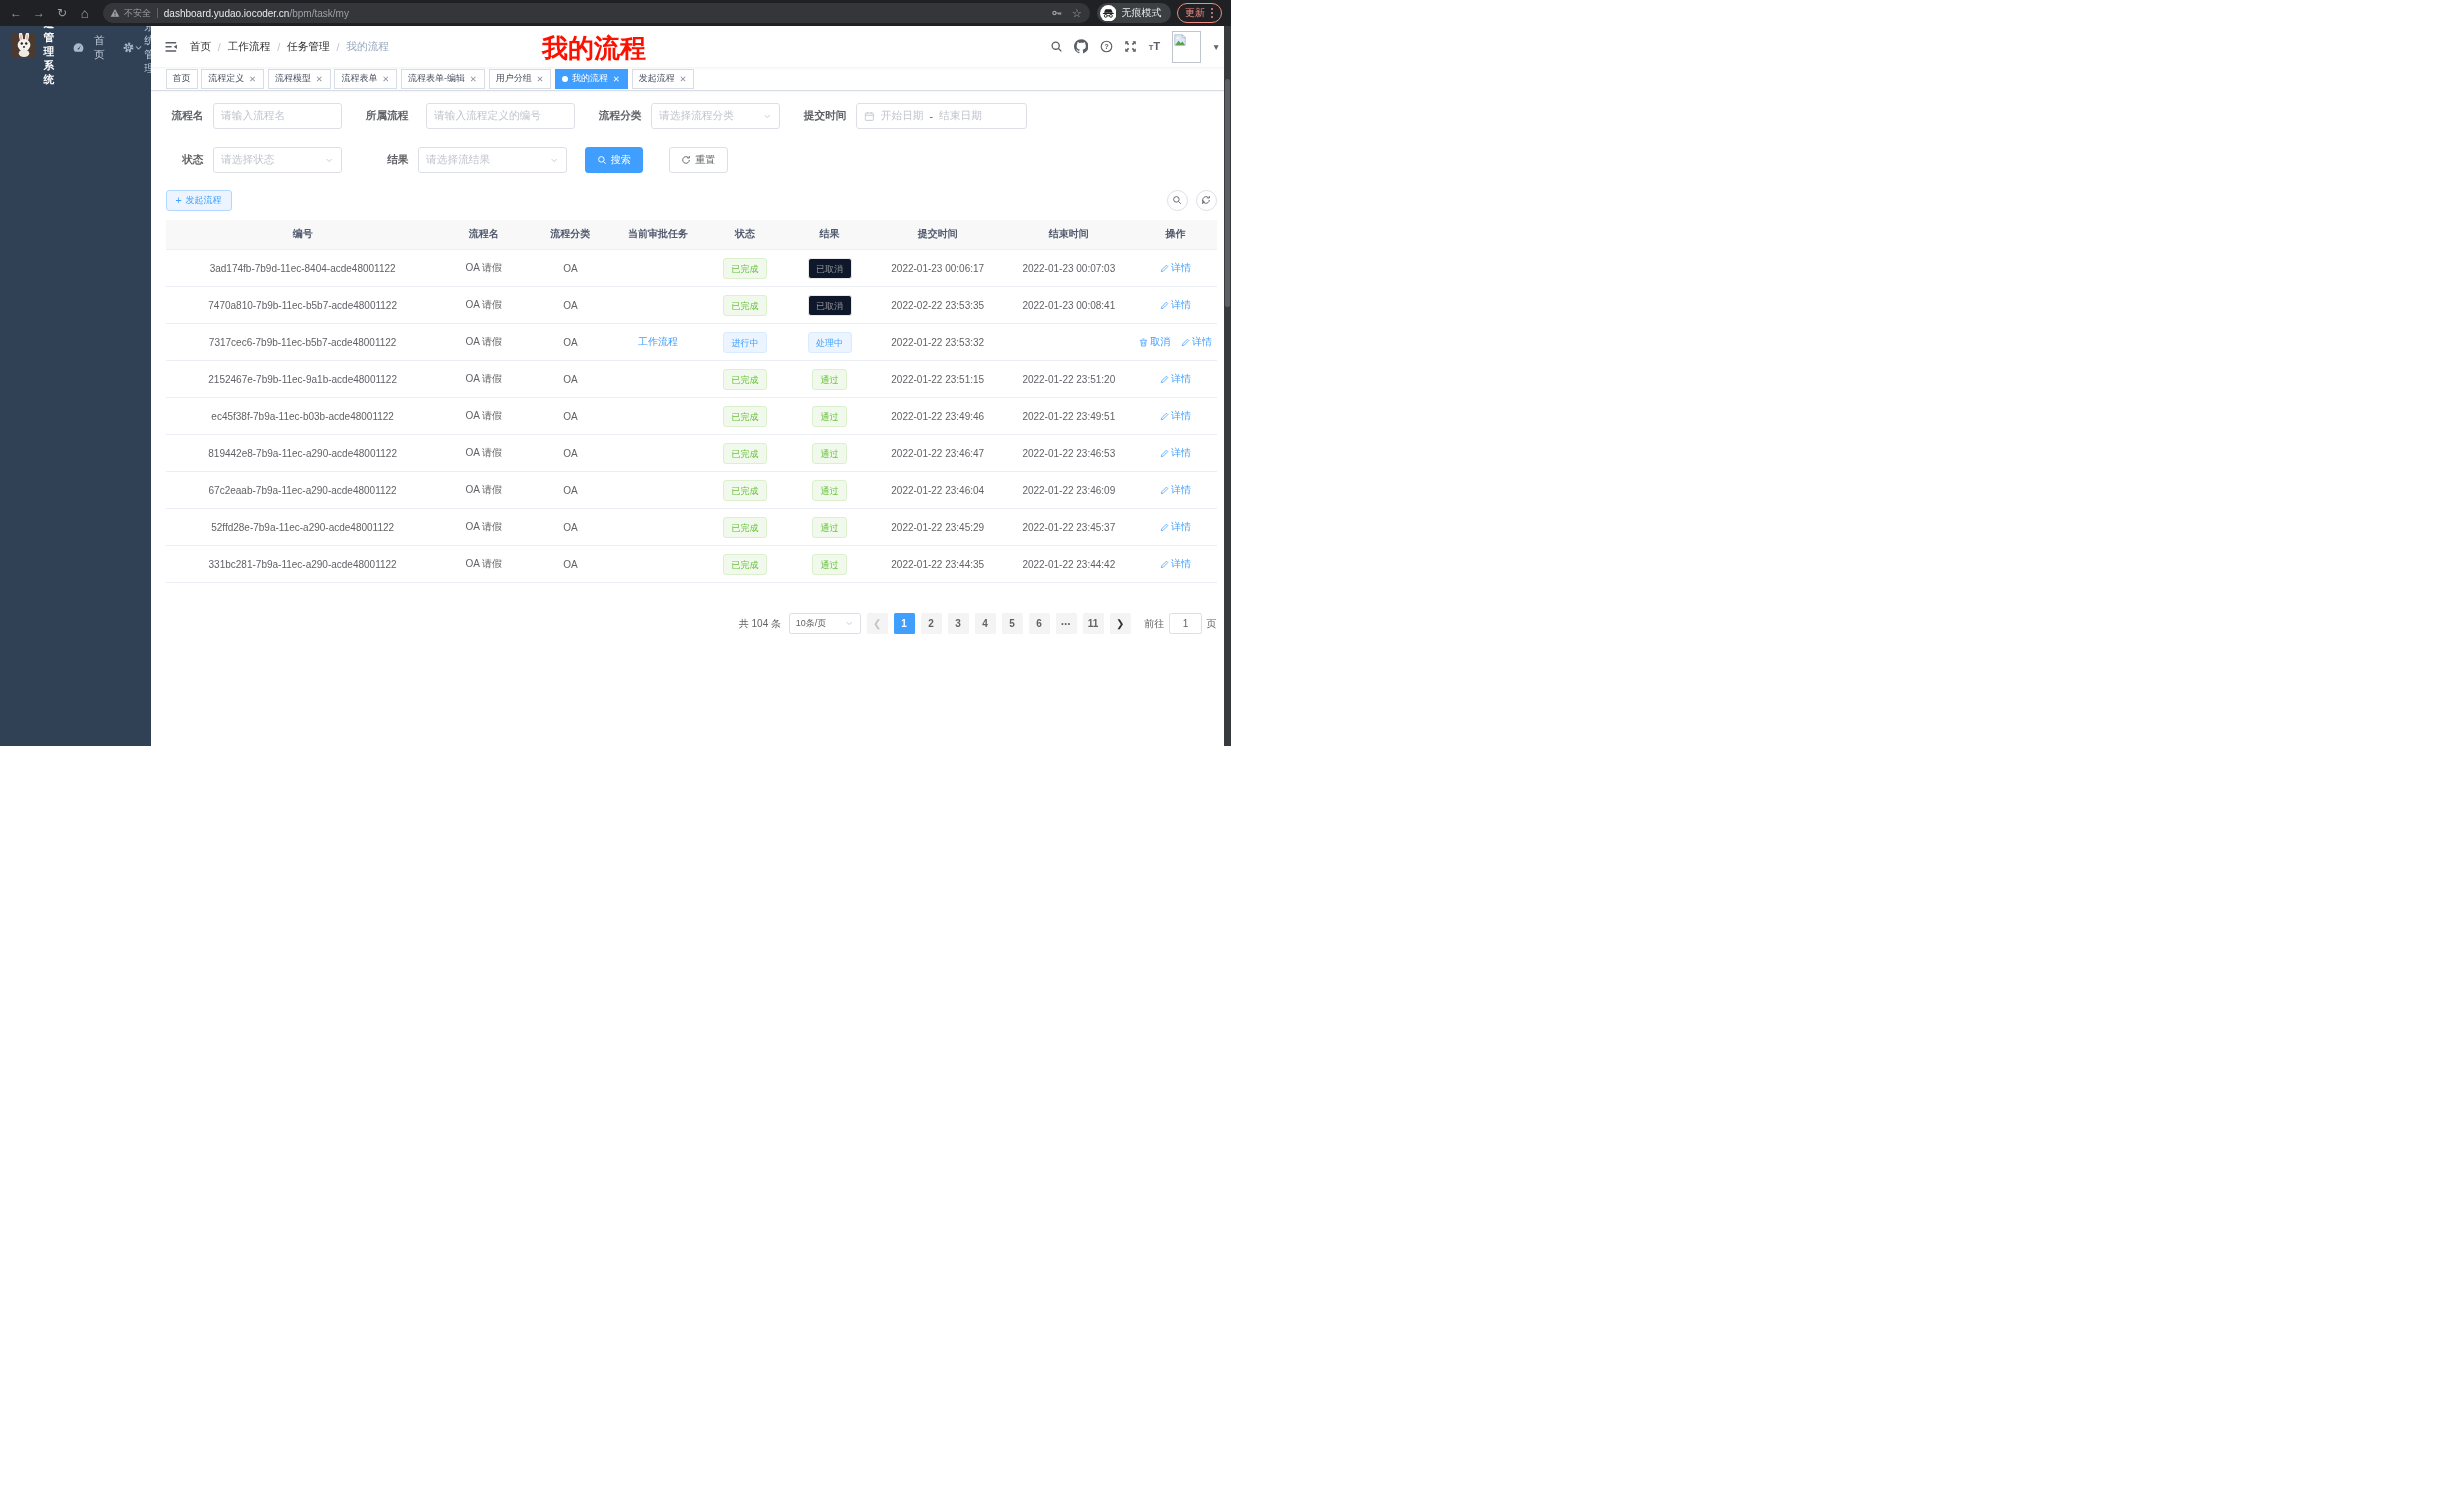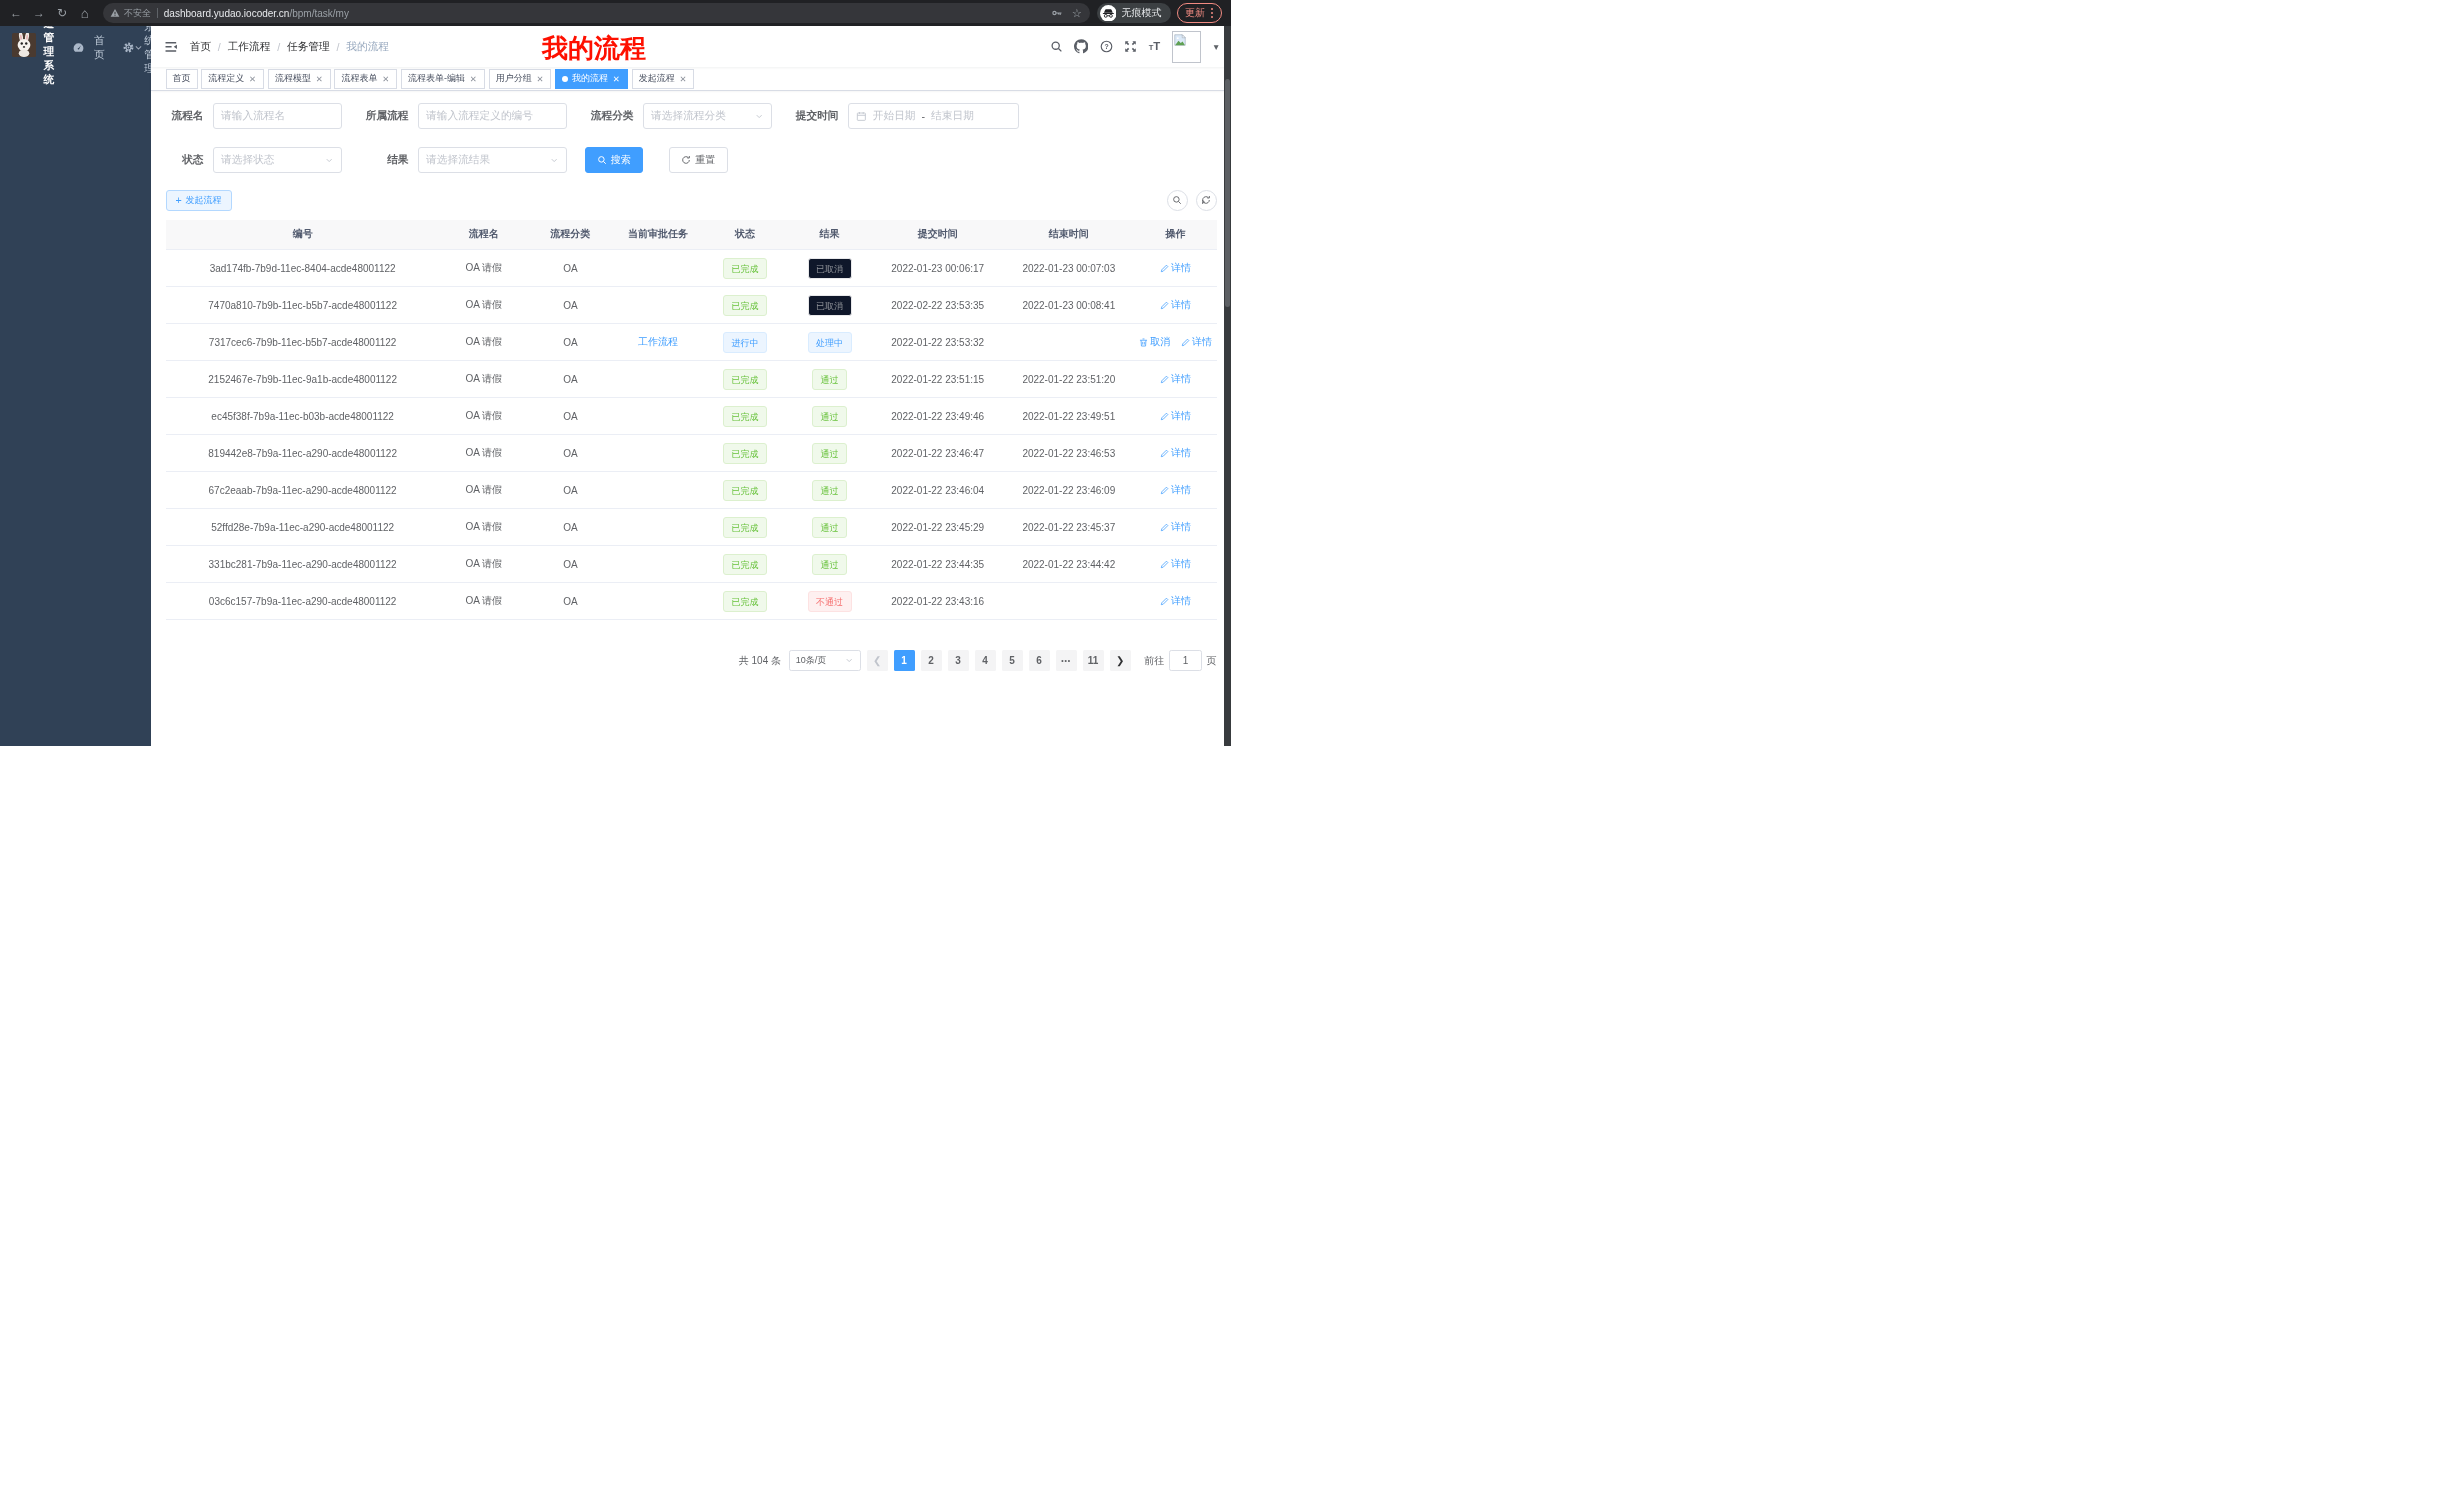--- a/index.html
+++ b/index.html
@@ -427,21 +427,21 @@
 
       <div class="frow">
         <div class="fg">
           <span class="flabel w62">流程名</span>
           <div class="ctl" style="width:129px;">
               <span class="ph" title="请输入流程名">请输入流程名</span>
             </div>
         </div>
         <div class="fg">
           <span class="flabel w76">所属流程</span>
-          <div class="ctl" style="width:149px;">
+          <div class="ctl" style="width:149px;margin-left:8px;">
               <span class="ph">请输入流程定义的编号</span>
             </div>
         </div>
         <div class="fg">
           <span class="flabel w76">流程分类</span>
           <div class="ctl select" style="width:129px;">
             <span class="ph">请选择流程分类</span>
             <span class="caret">
                 <svg width="8.4" height="8.4" viewBox="0 0 12 12" fill="none" stroke="currentColor" stroke-width="1.3">
                   <path d="M2.5 4.5 6 8l3.5-3.5"></path>
@@ -695,36 +695,20 @@
             <td><span class="tag t-success">通过</span></td>
             <td>2022-01-22 23:44:35</td>
             <td>2022-01-22 23:44:42</td>
             <td><span class="op">
                   <svg width="9" height="9" viewBox="0 0 14 14" fill="none" stroke="currentColor" stroke-width="1.2">
                     <path d="M2 12l.8-3L10 1.8l2.2 2.2L5 11.2z"></path>
                   </svg>
                   <span>详情</span>
                 </span></td>
           </tr>
-          <tr>
-            <td>03c6c157-7b9a-11ec-a290-acde48001122</td>
-            <td>OA 请假</td>
-            <td>OA</td>
-            <td></td>
-            <td><span class="tag t-success">已完成</span></td>
-            <td><span class="tag t-danger">不通过</span></td>
-            <td>2022-01-22 23:43:16</td>
-            <td></td>
-            <td><span class="op">
-                  <svg width="9" height="9" viewBox="0 0 14 14" fill="none" stroke="currentColor" stroke-width="1.2">
-                    <path d="M2 12l.8-3L10 1.8l2.2 2.2L5 11.2z"></path>
-                  </svg>
-                  <span>详情</span>
-                </span></td>
-          </tr>
         </tbody>
       </table>
 
       <div class="pager">
         <span class="pg-total">共 104 条</span>
         <span class="pg-size">
           <span class="ph">10条/页</span>
           <span class="caret" style="color:#c0c4cc;">
               <svg width="8.4" height="8.4" viewBox="0 0 12 12" fill="none" stroke="currentColor" stroke-width="1.3">
                 <path d="M2.5 4.5 6 8l3.5-3.5"></path>

